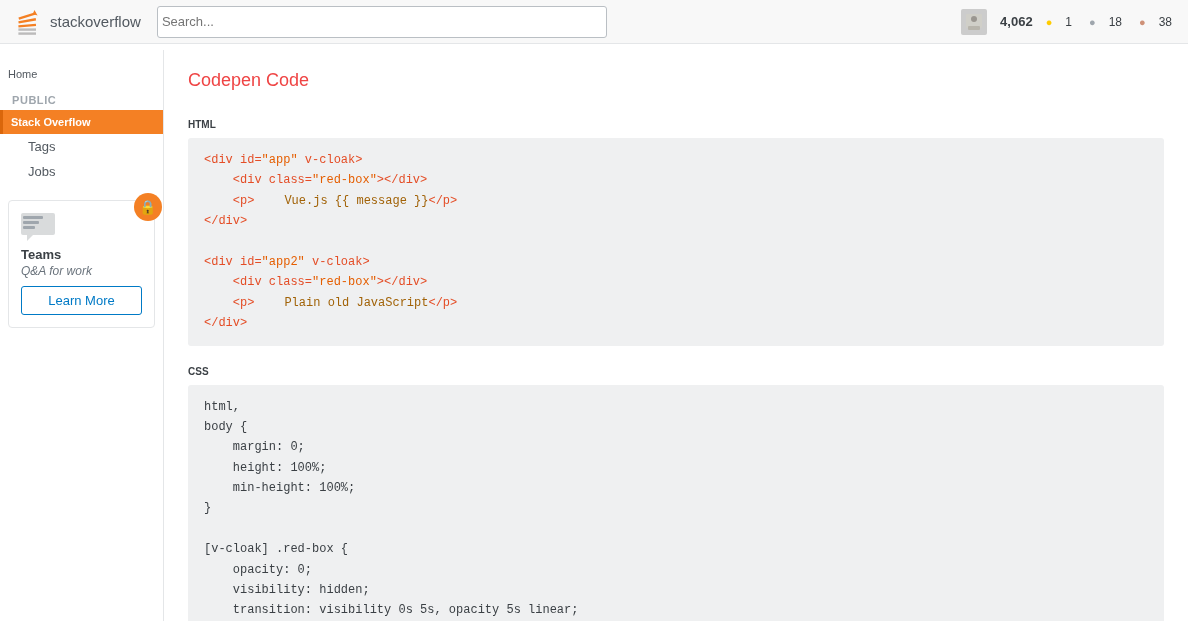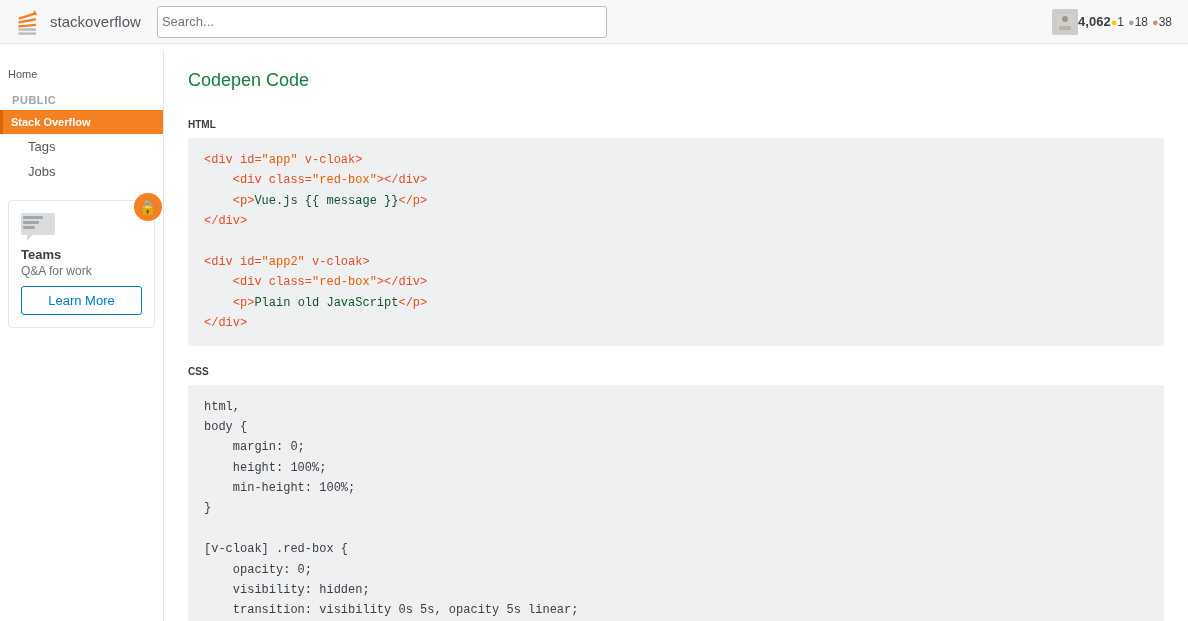--- a/index.html
+++ b/index.html
@@ -40,21 +40,21 @@
       padding: 0 4px;
       font-size: 13px;
       color: #6a737c;
       background: #fff;
       outline: none;
     }
     .header-right {
       margin-left: auto;
       display: flex;
       align-items: center;
-      gap: 0;
+      gap: 13px;
     }
     .reputation {
       font-size: 13px;
       font-weight: bold;
       color: #3b4045;
     }
     .badge-gold { color: #ffcc00; font-size: 11px; }
     .badge-silver { color: #9fa6ad; font-size: 11px; }
     .badge-bronze { color: #ce9178; font-size: 11px; }
     .badge-count { font-size: 12px; color: #3b4045; margin-right: 4px; }
@@ -130,20 +130,21 @@
     .teams-title {
       font-weight: bold;
       font-size: 13px;
       color: #3b4045;
       margin-bottom: 2px;
     }
     .teams-subtitle {
       font-size: 12px;
       color: #6a737c;
       margin-bottom: 8px;
+      font-style: italic;
     }
     .learn-more-btn {
       display: block;
       width: 100%;
       padding: 6px 10px;
       border: 1px solid #007ac6;
       background: #fff;
       color: #007ac6;
       border-radius: 3px;
       text-align: center;
@@ -153,21 +154,21 @@
 
     
     #main {
       flex: 1;
       padding: 20px 24px;
       overflow-y: auto;
     }
     .page-title {
       font-size: 18px;
       font-weight: normal;
-      color: #15803d;
+      color: #ef4444;
       margin-bottom: 28px;
     }
     .section-title {
       font-size: 10px;
       color: #3b4045;
       margin-bottom: 8px;
       margin-top: 20px;
     }
     .code-block {
       background: #eff0f1;
@@ -175,21 +176,21 @@
       padding: 12px 16px;
       font-family: 'Consolas', 'Monaco', 'Courier New', monospace;
       font-size: 12px;
       line-height: 1.7;
       margin-bottom: 8px;
       white-space: pre;
     }
     
     .tag { color: #e44d26; }
     .attr-val { color: #e55e00; }
-    .text-default { color: #14532d; }
+    .text-default { color: #a16207; margin-left: 30px; }
     .css-selector { color: #3b4045; }
     .css-prop { color: #3b4045; }
   </style>
 </head>
 <body>
 
 <div id="header">
   <div class="logo-area">
 
     <svg class="logo-icon" viewBox="0 0 40 40" xmlns="http://www.w3.org/2000/svg">

